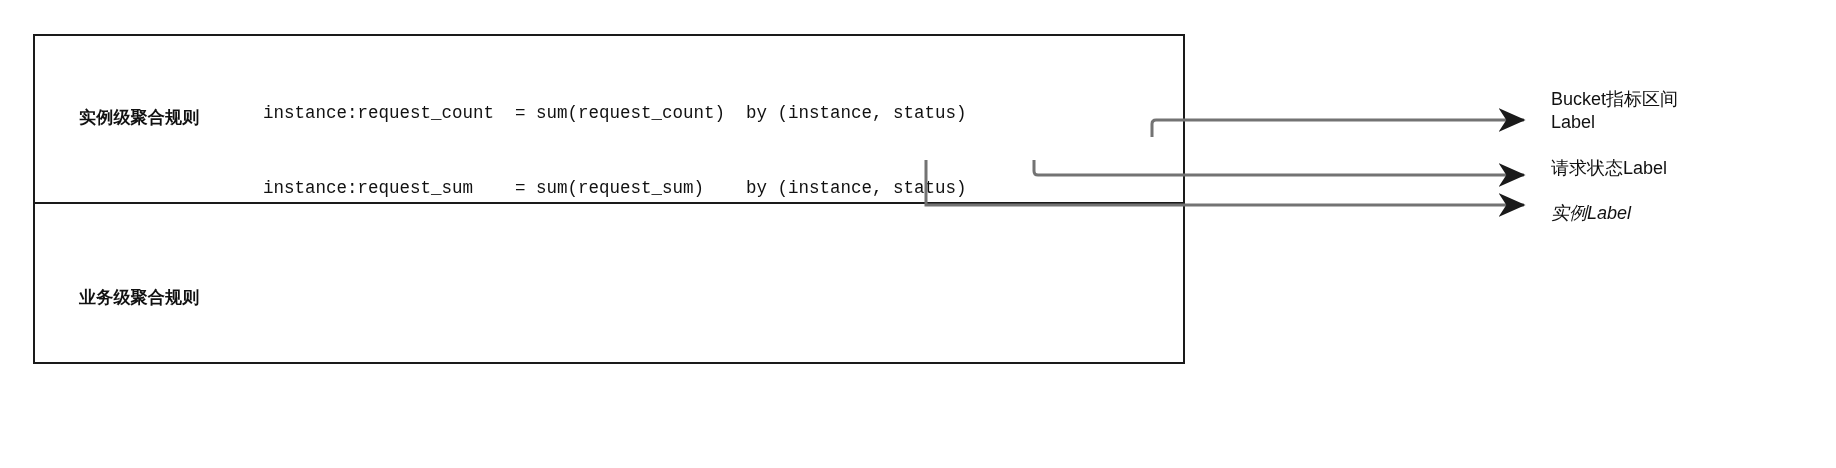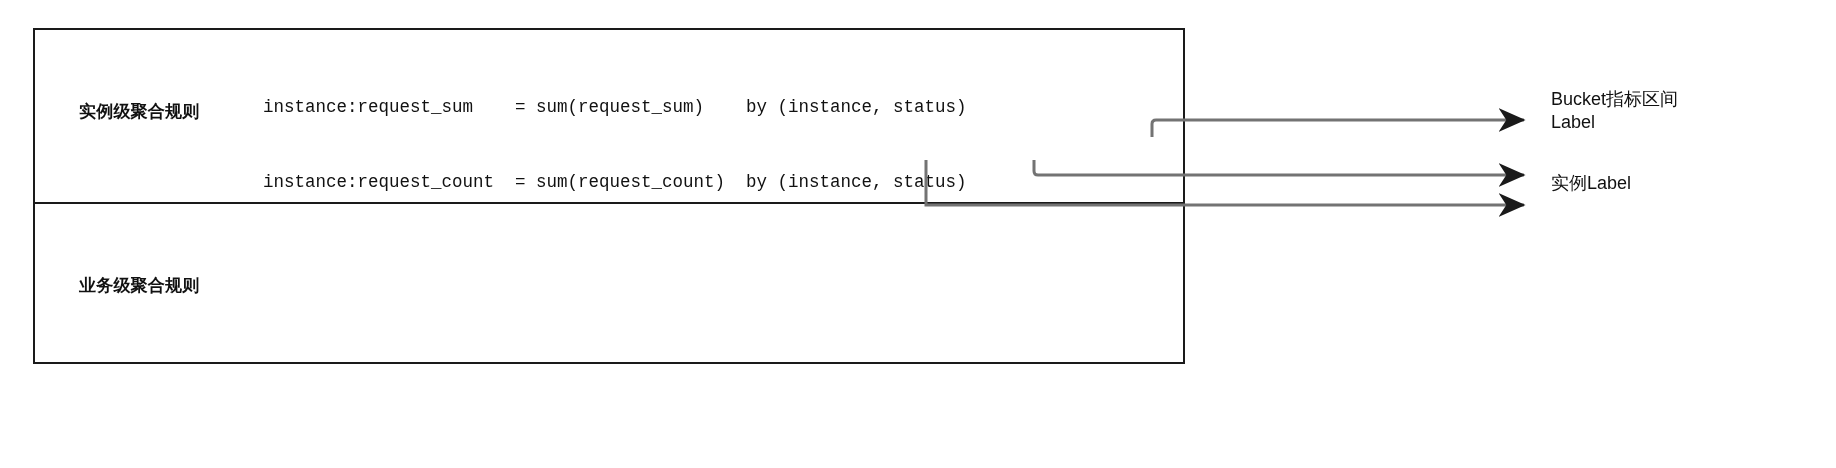--- a/index.html
+++ b/index.html
@@ -19,34 +19,34 @@
     overflow: hidden;
   }
 
   
   .rule-box {
     position: absolute;
     border: 2px solid #1a1a1a;
     background: #ffffff;
     box-sizing: border-box;
   }
-  #box-instance { left: 33px;  top: 28px;  width: 1152px; height: 184px; }
+  #box-instance { left: 33px;  top: 34px;  width: 1152px; height: 184px; }
   #box-app      { left: 33px;  top: 202px; width: 1152px; height: 162px; }
 
   .box-title {
     position: absolute;
     font-family: "Liberation Sans", sans-serif;
     font-weight: bold;
     font-size: 17px;
     color: #111111;
     letter-spacing: 0.2px;
     white-space: nowrap;
   }
   #box-instance .box-title { left: 44px; top: 70px; }
-  #box-app      .box-title { left: 44px; top: 70px; text-align: center; }
+  #box-app      .box-title { left: 44px; top: 82px; text-align: center; }
 
   .rule-lines {
     position: absolute;
     left: 228px;
     top: 22px;
     font-family: "Liberation Mono", "DejaVu Sans Mono", monospace;
     font-size: 17.5px;
     line-height: 17.5px;
     color: #111111;
     white-space: pre;
@@ -62,42 +62,42 @@
   .anno-label {
     position: absolute;
     font-family: "Liberation Sans", sans-serif;
     font-size: 18px;
     line-height: 23px;
     color: #111111;
     white-space: pre-line;
   }
   #anno-bucket   { left: 1551px; top: 88px;  width: 260px; }
   #anno-status   { left: 1551px; top: 157px; width: 260px; }
-  #anno-instance { left: 1551px; top: 172px; width: 260px; }
+  #anno-instance { left: 1551px; top: 202px; width: 260px; font-style: italic; }
 
   
   #connectors {
     position: absolute;
     left: 0;
     top: 0;
     width: 1836px;
     height: 468px;
     pointer-events: none;
   }
 </style>
 </head>
 <body>
 
 <div id="canvas">
 
   <div class="rule-box" id="box-instance">
     <div class="box-title">实例级聚合规则</div>
     <div class="rule-lines">
+      <span class="rule-line">instance:request_count  = sum(request_count)  by (instance, status)</span>
       <span class="rule-line">instance:request_sum    = sum(request_sum)    by (instance, status)</span>
-      <span class="rule-line">instance:request_count  = sum(request_count)  by (instance, status)</span>
       <span class="rule-line">instance:request_bucket = sum(request_bucket) by (instance, status, le)</span>
     </div>
   </div>
 
   <div class="rule-box" id="box-app">
     <div class="box-title">业务级聚合规则</div>
     <div class="rule-lines">
     </div>
   </div>
 
@@ -111,16 +111,17 @@
     <path d="M1152,137 L1152,124 Q1152,120 1156,120 L1524,120" fill="none" stroke="#737373" stroke-width="3" marker-end="url(#arrow)"></path>
 
     <path d="M1034,160 L1034,171 Q1034,175 1038,175 L1524,175" fill="none" stroke="#737373" stroke-width="3" marker-end="url(#arrow)"></path>
 
     <path d="M926,160 L926,205 L1524,205" fill="none" stroke="#737373" stroke-width="3" marker-end="url(#arrow)"></path>
   </svg>
 
   <div class="anno-label" id="anno-bucket">Bucket指标区间
 Label</div>
 
+  <div class="anno-label" id="anno-status">请求状态Label</div>
 
   <div class="anno-label" id="anno-instance">实例Label</div>
 
 </div>
 
 </body></html>

